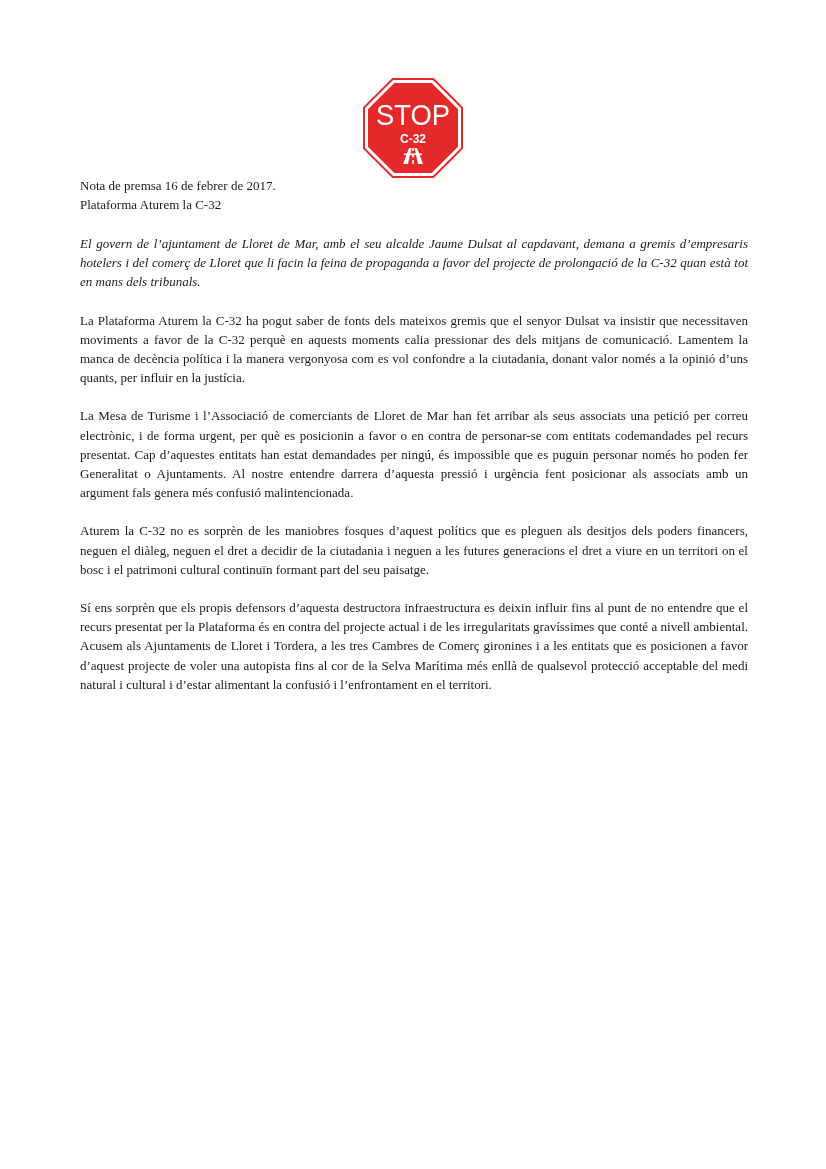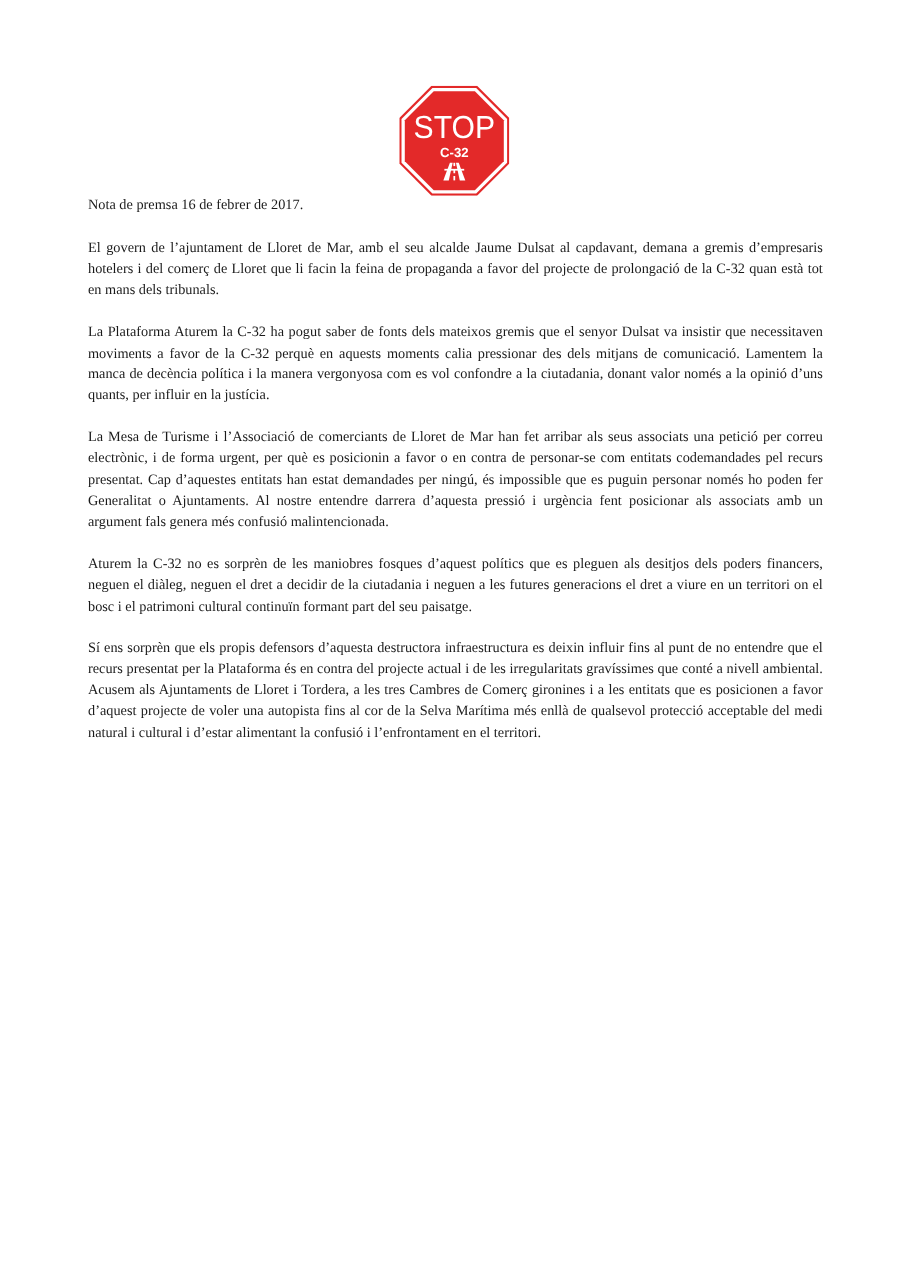--- a/index.html
+++ b/index.html
@@ -40,21 +40,21 @@
     }
     .header-line {
       display: block;
       white-space: nowrap;
     }
     .para {
       margin: 19px 0 0 0;
       text-align: justify;
       text-align-last: left;
     }
-    .para.first { margin-top: 19.5px; }
+    .para.first { margin-top: 19.5px; font-style: italic; }
   </style>
 </head>
 <body>
 
 <div class="page">
 
   <div class="logo">
     <svg viewBox="0 0 100 100" xmlns="http://www.w3.org/2000/svg">
 
       <polygon points="29.3,0 70.7,0 100,29.3 100,70.7 70.7,100 29.3,100 0,70.7 0,29.3" fill="#e32929"></polygon>
@@ -71,20 +71,21 @@
         <rect x="49.2" y="70" width="1.6" height="3"></rect>
         <rect x="49.2" y="76" width="1.6" height="3.5"></rect>
         <rect x="49.2" y="82" width="1.6" height="4"></rect>
         <rect x="41" y="75.5" width="18" height="1.6"></rect>
       </g>
     </svg>
   </div>
 
   <div class="content">
     <span class="header-line">Nota de premsa 16 de febrer de 2017.</span>
+    <span class="header-line">Plataforma Aturem la C-32</span>
 
     <p class="para first">El govern de l’ajuntament de Lloret de Mar, amb el seu alcalde Jaume Dulsat al capdavant, demana a gremis d’empresaris hotelers i del comerç de Lloret que li facin la feina de propaganda a favor del projecte de prolongació de la C-32 quan està tot en mans dels tribunals.</p>
     <p class="para">La Plataforma Aturem la C-32 ha pogut saber de fonts dels mateixos gremis que el senyor Dulsat va insistir que necessitaven moviments a favor de la C-32 perquè en aquests moments calia pressionar des dels mitjans de comunicació. Lamentem la manca de decència política i la manera vergonyosa com es vol confondre a la ciutadania, donant valor només a la opinió d’uns quants, per influir en la justícia.</p>
     <p class="para">La Mesa de Turisme i l’Associació de comerciants de Lloret de Mar han fet arribar als seus associats una petició per correu electrònic, i de forma urgent, per què es posicionin a favor o en contra de personar-se com entitats codemandades pel recurs presentat. Cap d’aquestes entitats han estat demandades per ningú, és impossible que es puguin personar només ho poden fer  Generalitat o Ajuntaments. Al nostre entendre darrera d’aquesta pressió i urgència fent posicionar als associats amb un argument fals genera més confusió malintencionada.</p>
     <p class="para">Aturem la C-32 no es sorprèn de les maniobres fosques d’aquest polítics que es pleguen als desitjos dels poders financers, neguen el diàleg, neguen el dret a decidir de la ciutadania i neguen a les futures generacions el dret a viure en un territori on el bosc i el patrimoni cultural continuïn formant part del seu paisatge.</p>
     <p class="para">Sí ens sorprèn que els propis defensors d’aquesta destructora infraestructura es deixin influir fins al punt de no entendre que el recurs presentat per la Plataforma és en contra del projecte actual i de les irregularitats gravíssimes que conté a nivell ambiental. Acusem als Ajuntaments de Lloret i Tordera, a les tres Cambres de Comerç gironines i a les entitats que es posicionen a favor d’aquest projecte de voler una autopista fins al cor de la Selva Marítima més enllà de qualsevol protecció acceptable del medi natural i cultural i d’estar alimentant la confusió i l’enfrontament en el territori.</p>
   </div>
 
 </div>
 

